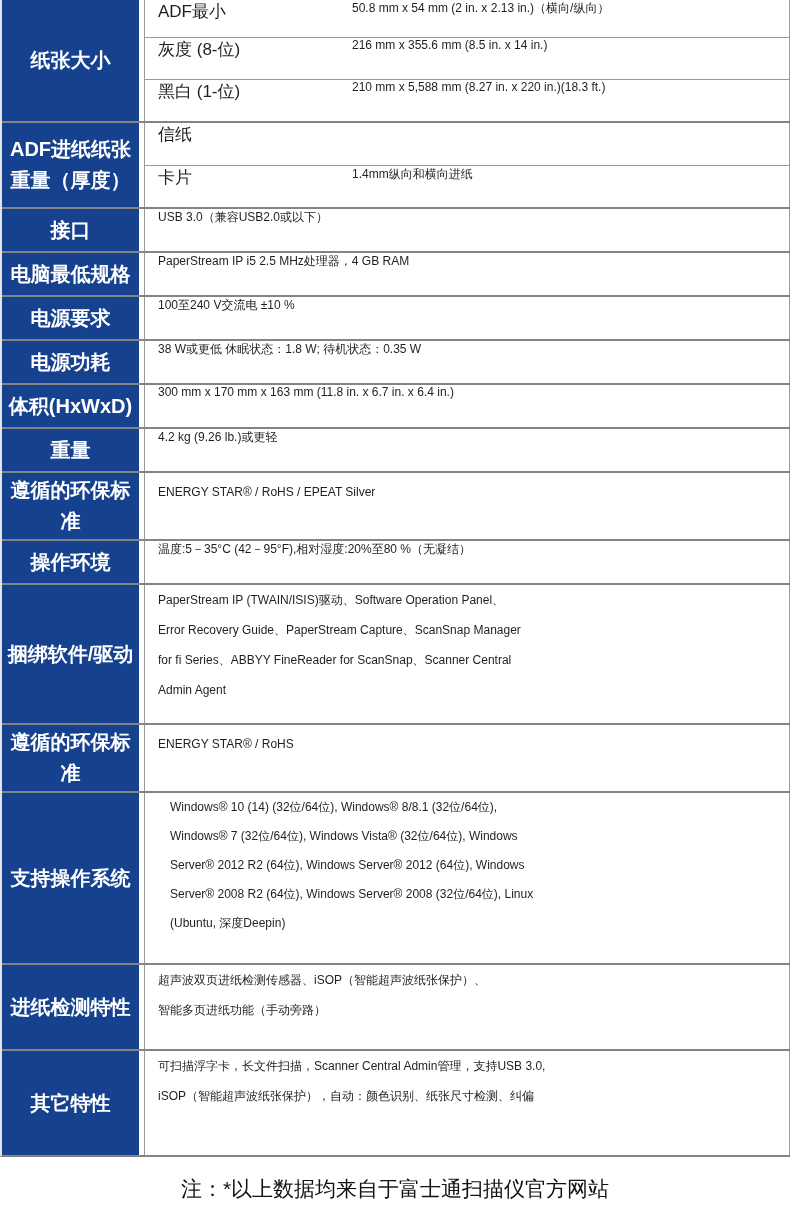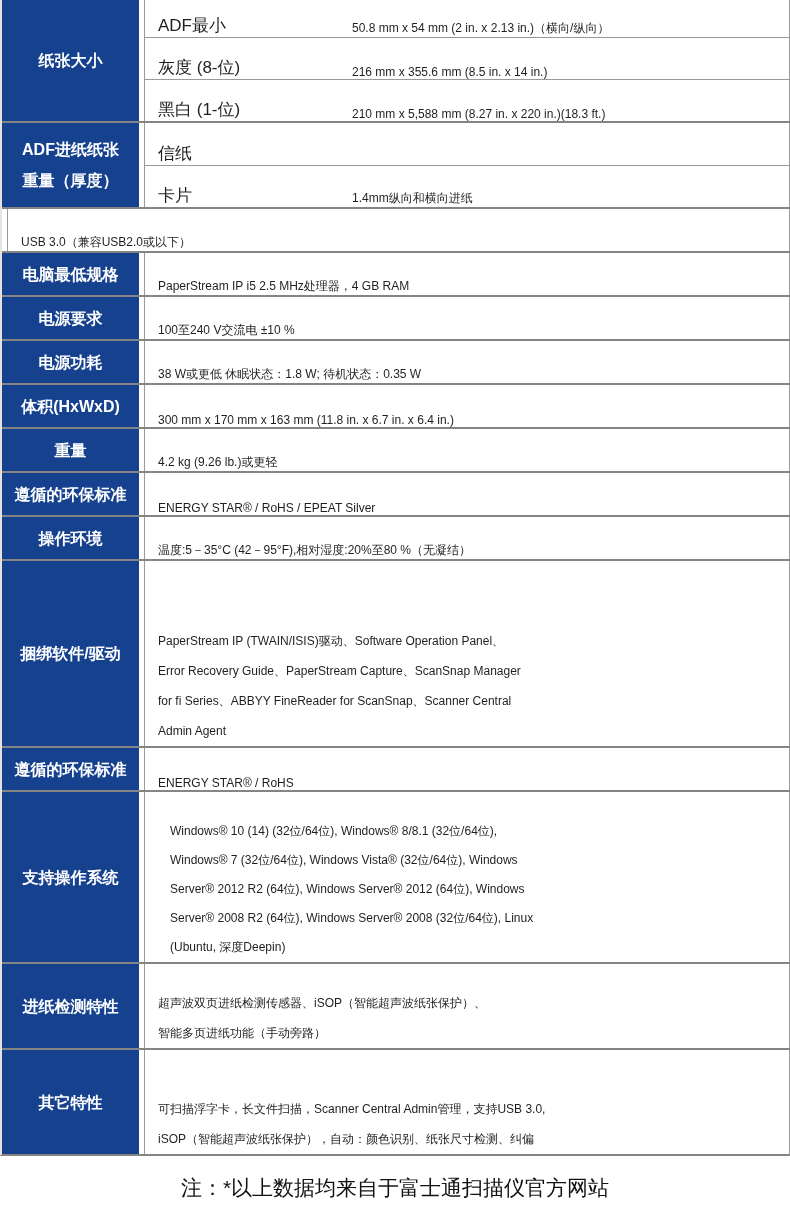--- a/index.html
+++ b/index.html
@@ -29,21 +29,21 @@
   }
   .section + .section{
     border-top:2px solid var(--grid-strong);
   }
   .label-cell{
     width:137px;
     flex:0 0 137px;
     background:var(--label-bg);
     color:var(--label-text);
     font-weight:bold;
-    font-size:16px;
+    font-size:20px;
     line-height:31px;
     display:flex;
     align-items:center;
     justify-content:center;
     text-align:center;
     white-space:pre-line;
     padding:2px 0;
   }
   .gap{
     width:5px;
@@ -54,41 +54,41 @@
     flex:1;
     border-left:1px solid var(--grid-light);
     border-right:1px solid var(--grid-light);
     background:#ffffff;
     display:flex;
     flex-direction:column;
     justify-content:center;
   }
   .subrow{
     display:flex;
-    align-items:flex-end;
+    align-items:flex-start;
     min-height:42px;
     padding-left:13px;
   }
   .subrow + .subrow{
     border-top:1px solid var(--grid-light);
   }
   .subrow.first-short{min-height:37px;}
   .sublabel{
     width:194px;
     flex:0 0 194px;
     font-size:17px;
   }
   .value{
     flex:1;
     font-size:12px;
     white-space:pre-line;
     padding-right:8px;
   }
   .ml .value{line-height:30px;}
-  .h-soft .subrow{min-height:138px;margin-top:47px;}
+  .h-soft .subrow{min-height:138px;}
   .h-os .subrow{min-height:170px;}
   .h-os .value{line-height:29px;margin-left:12px;}
   .h-feed .subrow{min-height:84px;}
   .h-other .subrow{min-height:104px;}
   .footer-note{
     text-align:center;
     font-size:21px;
     margin-top:18px;
     padding-bottom:14px;
     color:#111111;
@@ -127,20 +127,21 @@
         <div class="sublabel">信纸</div>
       </div>
       <div class="subrow">
         <div class="sublabel">卡片</div>
         <div class="value">1.4mm纵向和横向进纸</div>
       </div>
     </div>
   </div>
 
   <div class="section">
+    <div class="label-cell">接口</div>
     <div class="gap"></div>
     <div class="content">
       <div class="subrow">
         <div class="value">USB 3.0（兼容USB2.0或以下）</div>
       </div>
     </div>
   </div>
 
   <div class="section">
     <div class="label-cell">电脑最低规格</div>

